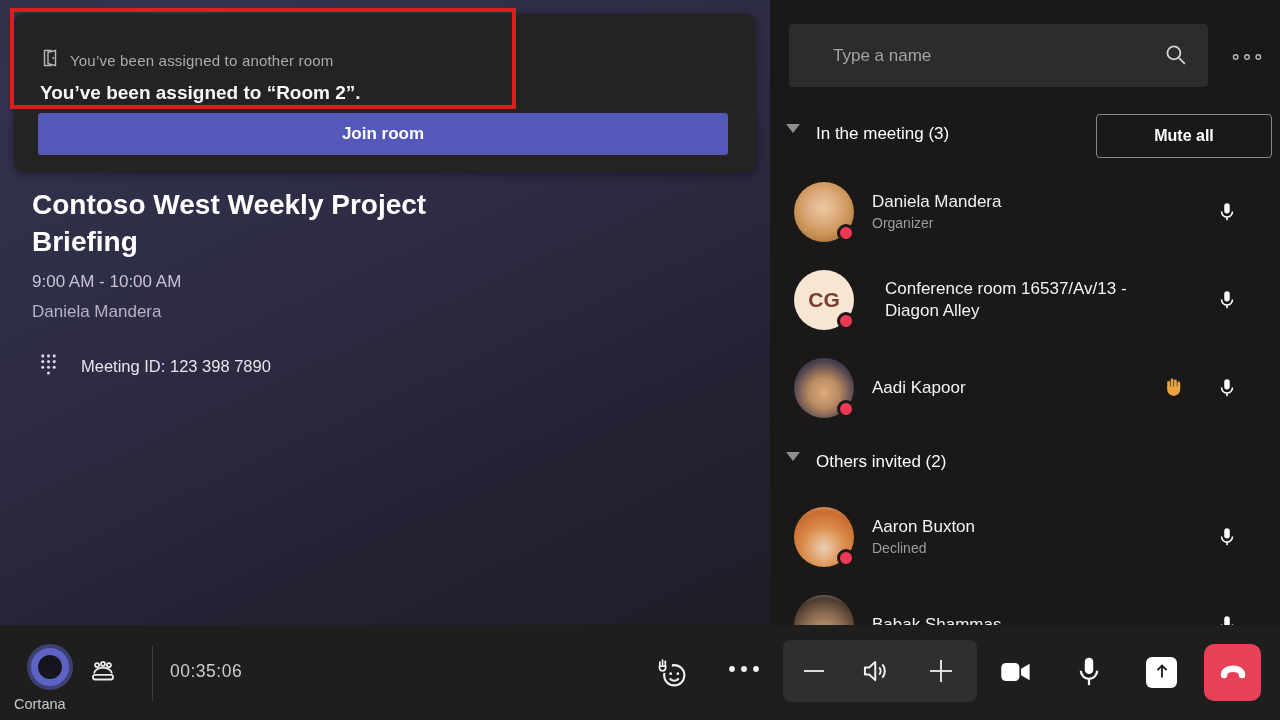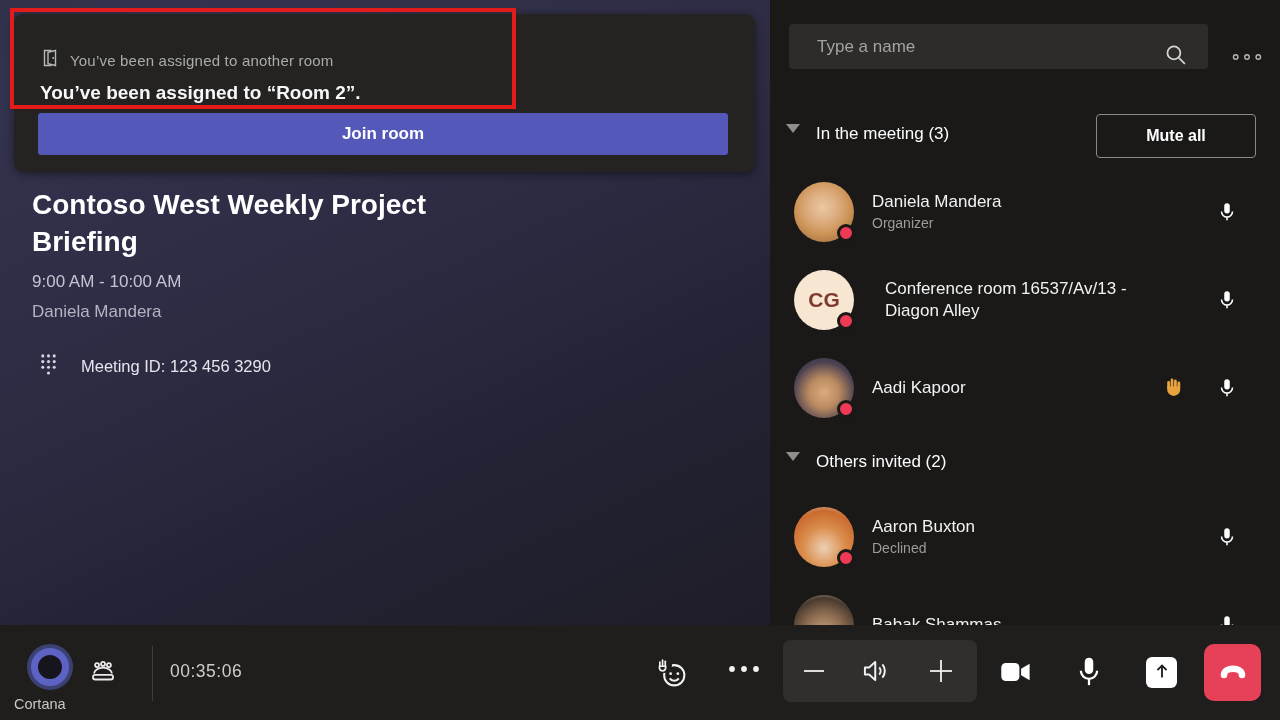--- a/index.html
+++ b/index.html
@@ -20,34 +20,34 @@
   .annotation-box{position:absolute;left:10px;top:8px;width:498px;height:93px;
     border:4px solid #e31b1b;z-index:20;pointer-events:none;}
   .meeting-title{position:absolute;left:32px;top:186px;width:480px;
     font-size:28px;line-height:37px;font-weight:700;color:#fff;}
   .meeting-time{position:absolute;left:32px;top:272px;font-size:17px;color:#c6c4d2;}
   .meeting-org{position:absolute;left:32px;top:302px;font-size:17px;color:#b5b3c2;}
   .meeting-id-row{position:absolute;left:38px;top:352px;display:flex;align-items:center;gap:22px;}
   .meeting-id-text{font-size:16.5px;color:#e6e5ee;}
   
   .panel{position:absolute;left:770px;top:0;width:510px;height:625px;background:#1a1918;overflow:hidden;}
-  .search-box{position:absolute;left:19px;top:24px;width:419px;height:45px;background:#2d2c2b;
+  .search-box{position:absolute;left:19px;top:24px;width:419px;height:63px;background:#2d2c2b;
     border:none;border-radius:4px;color:#e8e8e8;font-size:17px;font-family:inherit;
-    padding:0 60px 0 28px;box-sizing:border-box;outline:none;}
+    padding:0 60px 0 44px;box-sizing:border-box;outline:none;}
   .search-box::placeholder{color:#a3a3a3;}
   .search-icon{position:absolute;left:394px;top:43px;}
   .panel-more{position:absolute;left:455px;top:45px;width:44px;height:24px;display:flex;
     align-items:center;justify-content:center;cursor:pointer;background:none;border:none;}
   .section-hdr{position:absolute;left:16px;display:flex;align-items:flex-start;gap:16px;cursor:pointer;}
   .sec1{top:124px;}
   .sec2{top:452px;}
   .tri-down{width:0;height:0;border-left:7px solid transparent;border-right:7px solid transparent;
     border-top:9px solid #8f8e8d;}
   .sec-label{font-size:17px;color:#fdfdfd;}
-  .muteall-btn{position:absolute;left:326px;top:114px;width:160px;height:44px;background:transparent;
+  .muteall-btn{position:absolute;left:326px;top:114px;width:176px;height:44px;background:transparent;
     border:1px solid #8a8886;border-radius:4px;color:#fff;font-size:16px;font-weight:600;
     font-family:inherit;cursor:pointer;}
   .prow{position:absolute;left:24px;width:470px;height:60px;display:flex;align-items:center;cursor:pointer;}
   .prow1{top:182px;} .prow2{top:270px;gap:13px;} .prow3{top:358px;} .prow4{top:507px;} .prow5{top:595px;}
   .avatar{width:60px;height:60px;border-radius:50%;position:relative;flex:0 0 60px;
     display:flex;align-items:center;justify-content:center;}
   .presence{position:absolute;right:-1px;bottom:0px;width:18px;height:18px;border-radius:50%;
     background:#ef3a56;border:3px solid #1a1918;box-sizing:border-box;}
   .av-daniela{background:radial-gradient(circle at 48% 42%,#ecc8a2 0%,#ddad80 32%,#cc9356 58%,#8a5f38 100%);}
   .av-cg{background:#f7e7d2;color:#7c3b2d;font-size:21px;font-weight:700;}
@@ -122,21 +122,21 @@
             <circle cx="5" cy="10" r="1.6"></circle>
               <circle cx="11" cy="10" r="1.6"></circle>
               <circle cx="17" cy="10" r="1.6"></circle>
             <circle cx="5" cy="16" r="1.6"></circle>
               <circle cx="11" cy="16" r="1.6"></circle>
               <circle cx="17" cy="16" r="1.6"></circle>
             <circle cx="11" cy="22" r="1.6"></circle>
           </g>
         </svg>
       </span>
-      <span class="meeting-id-text">Meeting ID: 123 456 3290</span>
+      <span class="meeting-id-text">Meeting ID: 123 398 7890</span>
     </div>
   </div>
 
   <div class="panel">
 
     <input class="search-box" type="text" placeholder="Type a name" style="">
     <span class="search-icon">
       <svg width="25" height="25" viewBox="0 0 24 24">
         <circle cx="9.5" cy="9.5" r="6.2" stroke="#d5d5d5" stroke-width="1.7" fill="none"></circle>
         <line x1="14.3" y1="14.3" x2="20" y2="20" stroke="#d5d5d5" stroke-width="1.7"></line>

